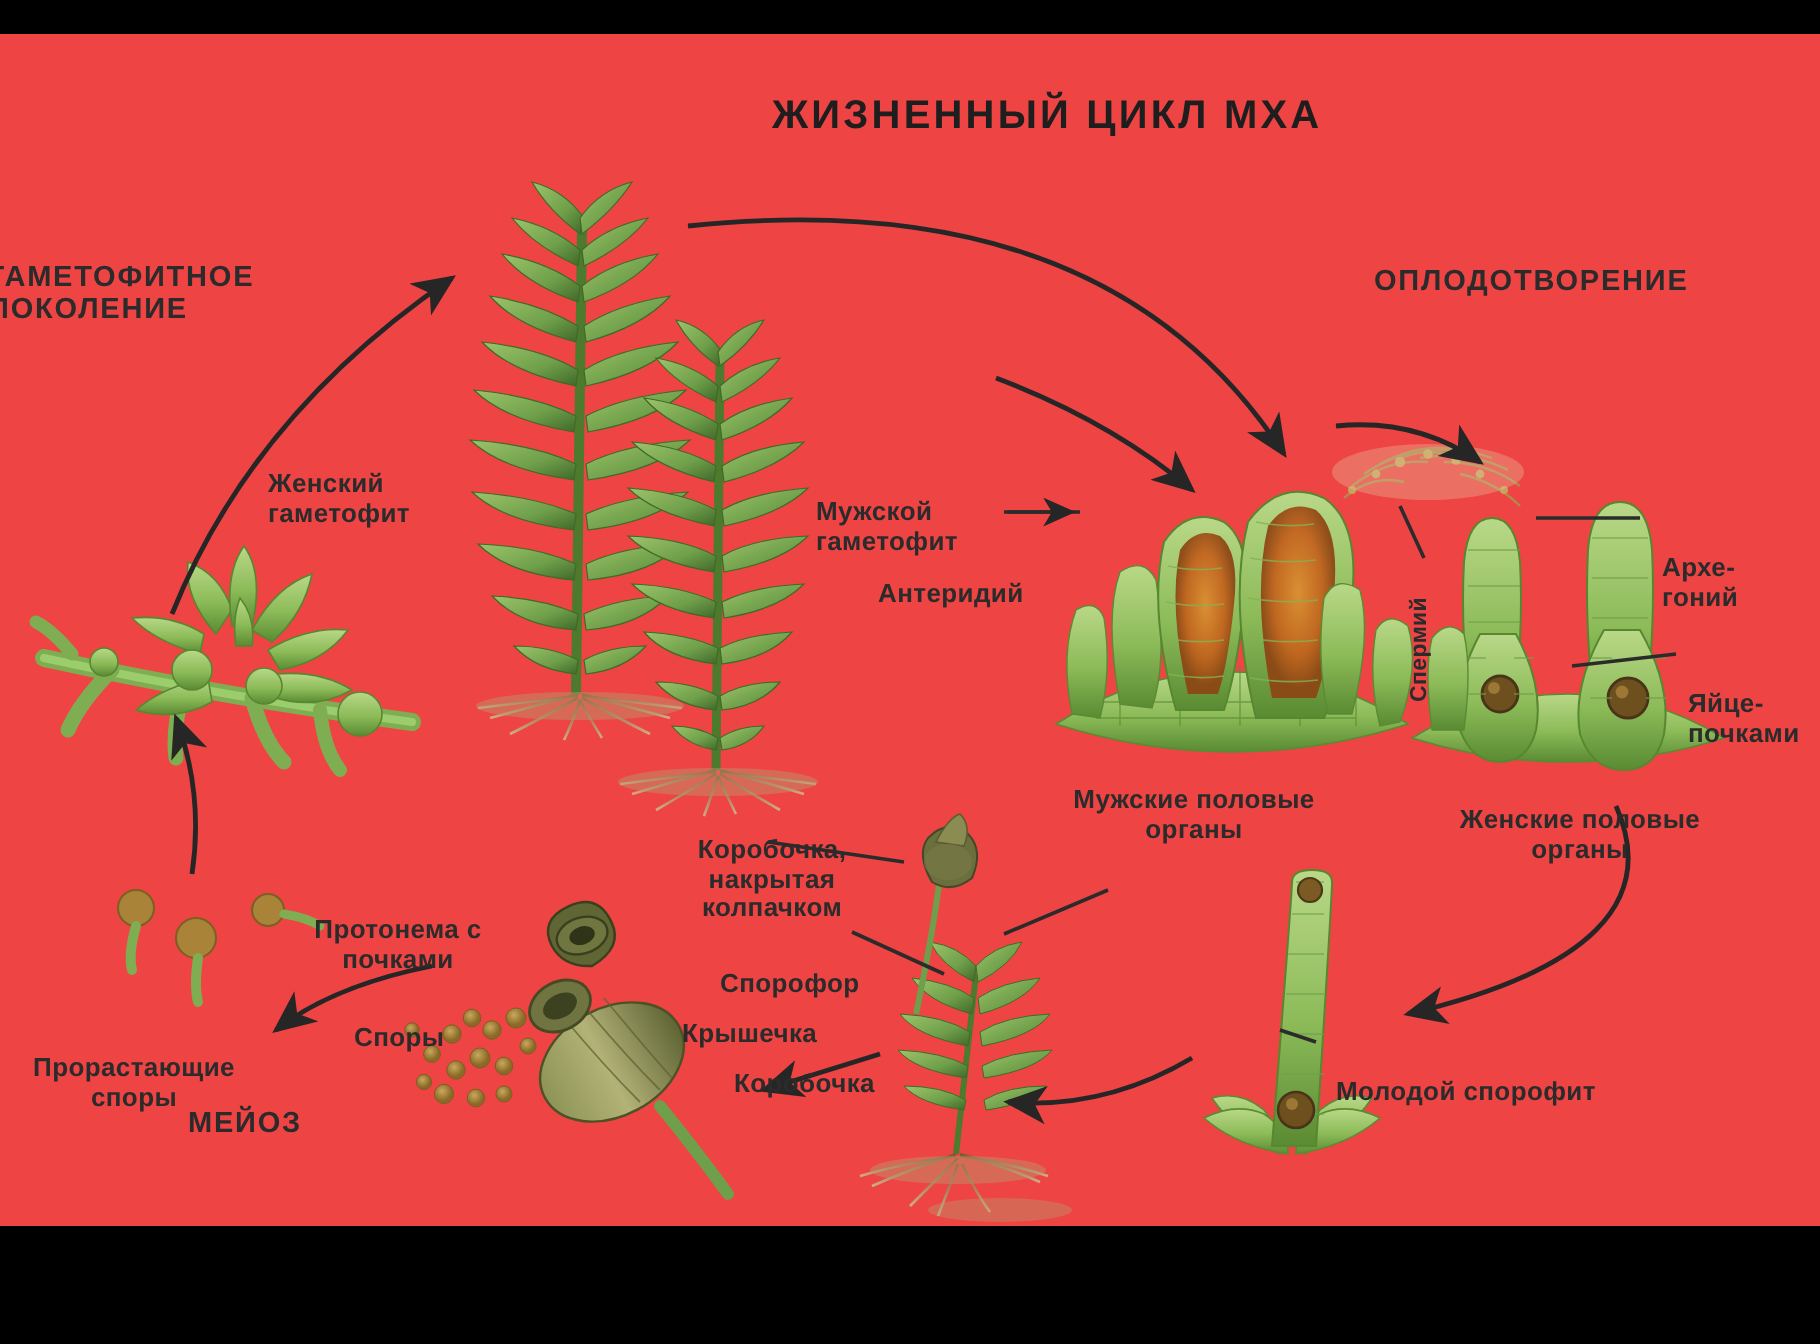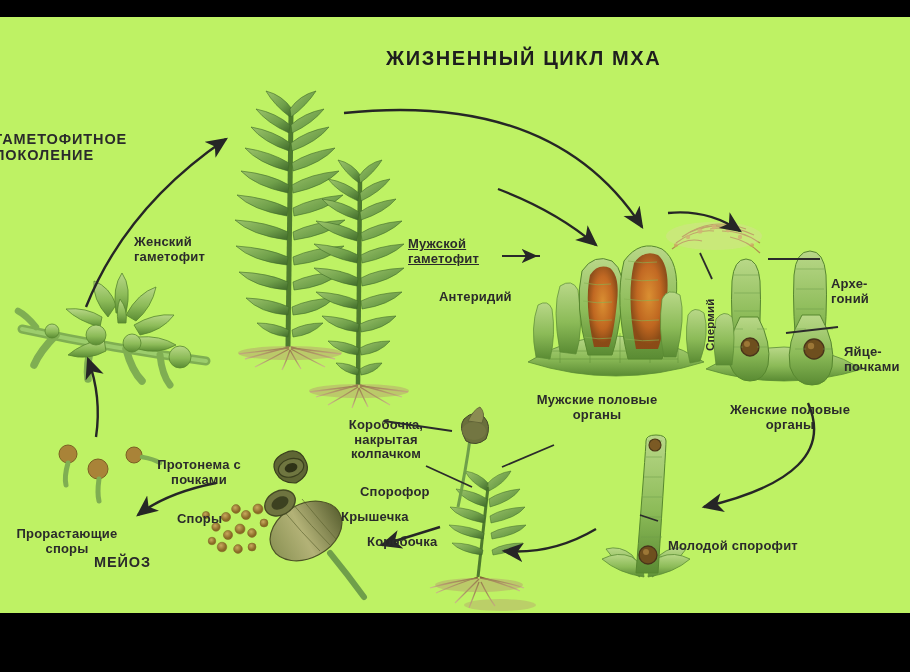--- a/index.html
+++ b/index.html
@@ -11,21 +11,21 @@
   #stage {
     position: relative;
     width: 910px; height: 672px;
     background: #000;
     overflow: hidden;
   }
   #canvas {
     position: absolute;
     left: 0; top: 17px;
     width: 910px; height: 596px;
-    background: #bef264;
+    background: #ef4444;
     overflow: hidden;
   }
   .bar { position: absolute; left: 0; width: 910px; background: #000; }
   #bar-top { top: 0; height: 17px; }
   #bar-bottom { top: 613px; height: 59px; }
 
   .lbl {
     position: absolute;
     color: #2b2b2b;
     font-weight: bold;
@@ -437,25 +437,26 @@
       <g stroke="#2b2b2b" stroke-width="1.8" fill="none" marker-end="url(#ah)">
         <path d="M504 239 L536 239"></path>
       </g>
     </svg>
 
     <div class="lbl hdr" style="left:386px; top:30px;">ЖИЗНЕННЫЙ ЦИКЛ МХА</div>
 
     <div class="lbl cap" style="left:-6px; top:114px;">ГАМЕТОФИТНОЕ
 ПОКОЛЕНИЕ</div>
 
+    <div class="lbl cap" style="left:687px; top:116px;">ОПЛОДОТВОРЕНИЕ</div>
 
     <div class="lbl sml" style="left:134px; top:190px;">Женский
 гаметофит</div>
 
-    <div class="lbl sml" style="left:408px; top:192px;text-decoration:underline;">Мужской
+    <div class="lbl sml" style="left:408px; top:204px;">Мужской
 гаметофит</div>
 
     <div class="lbl sml" style="left:439px; top:245px;">Антеридий</div>
 
     <div class="lbl rot" style="left:704px; top:334px;">Спермий</div>
 
     <div class="lbl sml" style="left:831px; top:232px;">Архе-
 гоний</div>
 
     <div class="lbl sml" style="left:844px; top:300px;">Яйце-

